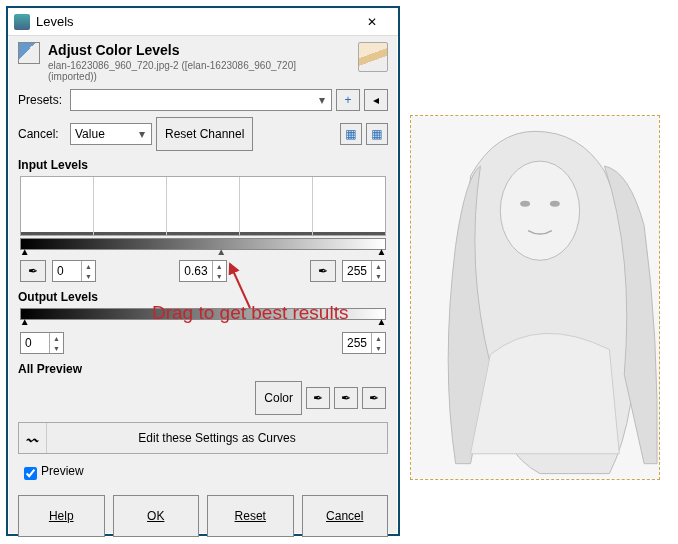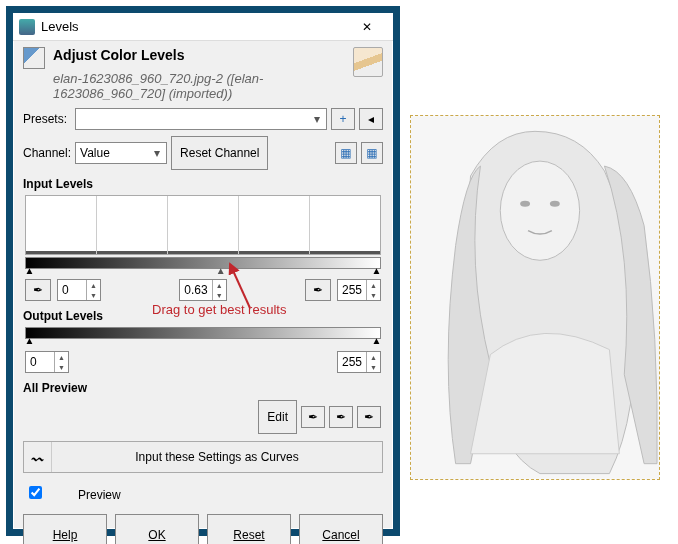--- a/index.html
+++ b/index.html
@@ -1,38 +1,38 @@
 <!DOCTYPE html>
 <html><head>
 <meta charset="utf-8">
 <style>
   * { box-sizing: border-box; font-family: "Segoe UI", Tahoma, sans-serif; font-size: 12px; }
   body { margin: 0; background: #fff; width: 678px; height: 544px; position: relative; overflow: hidden; }
 
   .dialog {
     position: absolute; left: 6px; top: 6px; width: 394px; height: 530px;
-    border: 7px solid #0c4a6e; background: #f0f0f0;
+    border: 2px solid #0c4a6e; background: #f0f0f0;
     box-shadow: 0 0 0 1px #fff inset;
   }
   .titlebar { height: 28px; background: #fff; border-bottom: 1px solid #ddd; display: flex; align-items: center; padding: 0 6px; }
   .titlebar .t-icon { width:16px;height:16px; margin-right:6px; background: linear-gradient(to bottom,#4aa,#468); border-radius:2px; }
   .titlebar .title { flex:1; font-size:13px; }
   .titlebar .close { width:40px; height:100%; display:flex; align-items:center; justify-content:center; }
 
   .header-row { display:flex; align-items:flex-start; padding:6px 10px 4px 10px; }
   .header-icon { width:22px; height:22px; background: linear-gradient(135deg,#69c 40%,#eee 40%); border:1px solid #888; margin-right:8px; }
   .header-text .h1 { font-weight:bold; font-size:14px; }
-  .header-text .h2 { color:#666; font-size:13px; margin-top:8px; max-width:270px; overflow:hidden; text-overflow:ellipsis;font-style:italic; }
+  .header-text .h2 { color:#666; font-size:10px; margin-top:2px; max-width:270px; overflow:hidden; text-overflow:ellipsis; }
   .thumb { width:30px; height:30px; border:1px solid #aaa; margin-left:auto; background:linear-gradient(160deg,#f6e7d0 0 40%,#e6c690 40% 60%,#eee 60%); border-radius:2px; }
 
   .row { display:flex; align-items:center; padding:3px 10px; gap:4px; }
   .label { min-width:48px; }
   .combo { flex:1; height:22px; border:1px solid #888; background:#fff; display:flex; align-items:center; position:relative; }
   .combo::after { content:"▾"; position:absolute; right:6px; color:#555; }
-  .small-combo { width:92px; flex:none; }
+  .small-combo { width:82px; flex:none; }
   .btn { height:22px; border:1px solid #888; background:#eee; padding:16px 8px; display:flex; align-items:center; justify-content:center; cursor:default; }
   .iconbtn { width:24px; padding:0; }
   .square { width:22px; height:22px; }
   .sep { flex:1; }
 
   .section-label { font-weight:bold; padding:4px 10px 2px 10px; }
 
   .histogram { margin:2px 12px; height:60px; border:1px solid #aaa; background:#fff; display:flex; }
   .histogram div { flex:1; border-right:1px solid #ccc; position:relative; }
   .histogram div:last-child { border-right:none; }
@@ -50,27 +50,27 @@
   .spin .val { padding:0 4px; min-width:28px; }
   .spin .arrows { width:14px; height:100%; border-left:1px solid #aaa; display:flex; flex-direction:column; }
   .spin .arrows span { flex:1; display:flex; align-items:center; justify-content:center; font-size:7px; color:#555; }
 
   .out-row { display:flex; align-items:center; gap:6px; padding:4px 12px; }
 
   .edit-curves-row { margin:4px 10px; border:1px solid #aaa; background:#eee; height:32px; display:flex; align-items:center; }
   .edit-curves-row .icon { width:28px; height:100%; border-right:1px solid #ccc; display:flex; align-items:center; justify-content:center; }
   .edit-curves-row .txt { flex:1; text-align:center; }
 
-  .preview-row { padding:6px 12px; display:flex; align-items:flex-end;gap:32px; }
+  .preview-row { padding:6px 12px; display:flex; align-items:flex-start; }
   .preview-row input { margin-right:4px; }
 
   .footer { display:flex; gap:8px; padding:6px 10px 10px 10px; justify-content:space-between; }
   .footer .btn { flex:1; height:42px; }
 
-  .annotation { position:absolute; left:152px; top:302px; color:#c1272d; font-size:13px; font-weight:500; pointer-events:none; }
+  .annotation { position:absolute; left:152px; top:302px; color:#c1272d; font-size:19px; font-weight:500; pointer-events:none; }
   .arrow { position:absolute; left:220px; top:260px; width:40px; height:50px; pointer-events:none; }
 
   .canvas-img { position:absolute; left:410px; top:115px; width:250px; height:365px; border:1px dashed #caa84a; background:#fafafa; overflow:hidden; }
   .canvas-img svg { width:100%; height:100%; }
 
   .blue-icon { color:#2a6db5; }
 </style>
 </head>
 <body>
 
@@ -100,21 +100,21 @@
       </div>
     <div class="btn iconbtn blue-icon">
         <span>+</span>
       </div>
     <div class="btn iconbtn">
         <span>◂</span>
       </div>
   </div>
 
   <div class="row">
-    <div class="label">Channel:</div>
+    <div class="label">Cancel:</div>
     <div class="combo small-combo">
         <span style="padding:0 4px">Value</span>
       </div>
     <div class="btn">
         <span>Reset Channel</span>
       </div>
     <div class="sep"></div>
     <div class="btn iconbtn square blue-icon">
         <span>▦</span>
       </div>
@@ -190,38 +190,38 @@
       <div class="arrows">
           <span>▲</span>
           <span>▼</span>
         </div>
     </div>
   </div>
 
   <div class="section-label">All Preview</div>
   <div class="row" style="justify-content:flex-end; padding-right:12px;">
     <div class="btn">
-        <span>Edit</span>
+        <span>Color</span>
       </div>
     <div class="btn iconbtn">
         <span>✒</span>
       </div>
     <div class="btn iconbtn">
         <span>✒</span>
       </div>
     <div class="btn iconbtn">
         <span>✒</span>
       </div>
   </div>
 
   <div class="edit-curves-row">
     <div class="icon">
         <span>〰</span>
       </div>
-    <div class="txt">Input these Settings as Curves</div>
+    <div class="txt">Edit these Settings as Curves</div>
   </div>
 
   <div class="preview-row">
     <input type="checkbox" checked="" style="">
     <span>Preview</span>
   </div>
 
   <div class="footer">
     <div class="btn">
         <span style="text-decoration:underline">Help</span>

